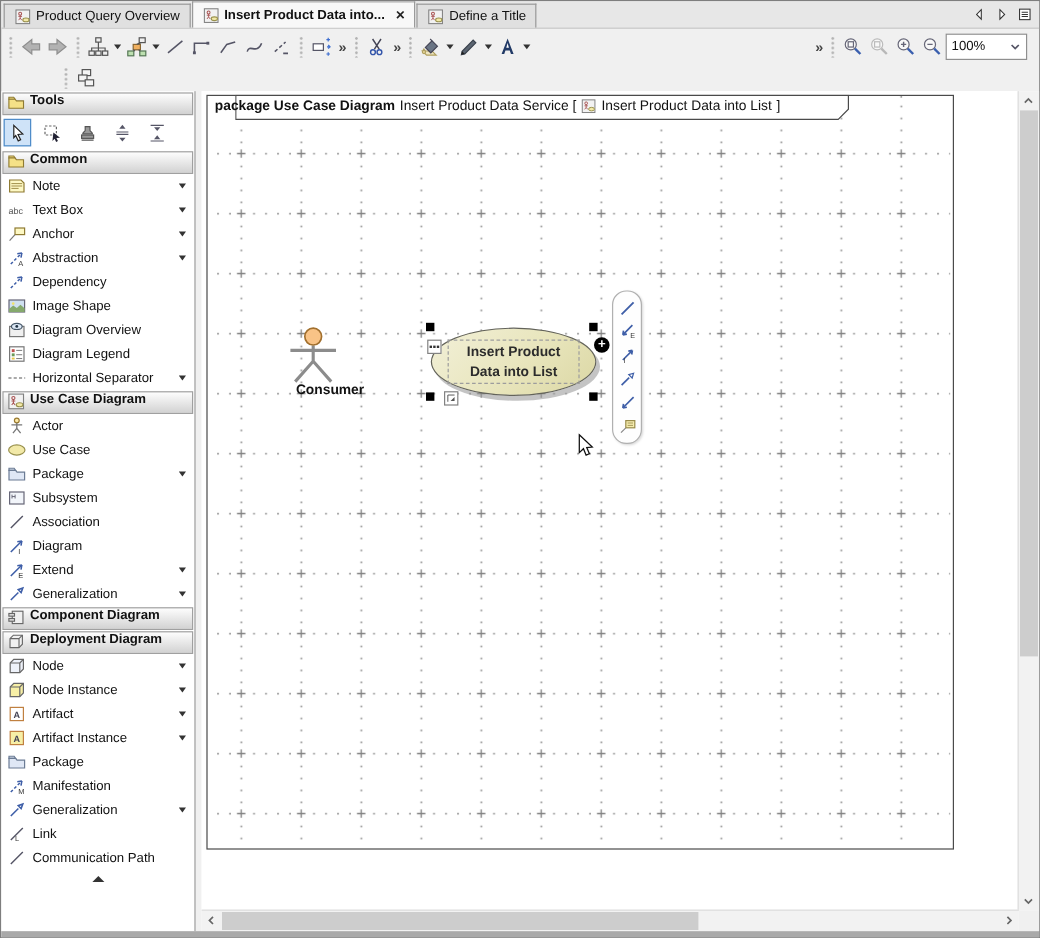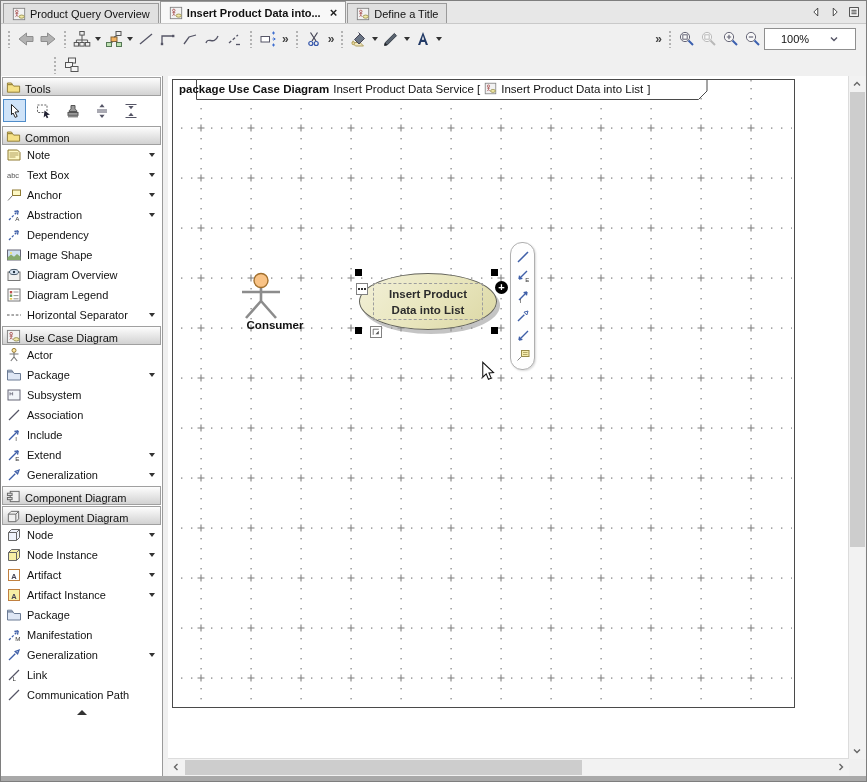--- a/index.html
+++ b/index.html
@@ -27,31 +27,31 @@
             padding-left:48px;}
   .grip{width:4px;height:18px;margin:0 4px;
         background-image:radial-gradient(circle,#b3b3b3 1px,transparent 1.2px);background-size:4px 4px;}
   .tbtn{width:22px;height:22px;display:flex;align-items:center;justify-content:center;}
   .tbtn .i18{width:18px;height:18px;}
   .caret{width:0;height:0;border-left:3.5px solid transparent;border-right:3.5px solid transparent;
          border-top:4px solid #333;margin:0 2px;}
   .chev{color:#444;font-size:12px;font-weight:bold;padding:0 3px;letter-spacing:-1px;}
   .spacer{flex:1;}
   .combo{width:58px;height:20px;background:#fff;border:1px solid #8f8f8f;display:flex;align-items:center;
-         justify-content:space-between;padding:0 16px;margin-right:10px;}
+         justify-content:space-between;padding:0 4px;margin-right:10px;}
   .combo .cchev{width:10px;height:10px;}
 
   
   .body{position:absolute;top:75px;left:0;right:0;bottom:5px;display:flex;}
   .bottom-strip{position:absolute;left:0;right:0;bottom:0;height:5px;background:#a9a9a9;}
 
   
   .sidebar{width:161px;background:#fff;border-right:1px solid #9a9a9a;position:relative;overflow:hidden;flex:0 0 161px;}
-  .sec-h{height:17px;margin:1px 1px 0 1px;display:flex;align-items:flex-end;gap:4px;padding:0 3px;
-         background:linear-gradient(#fdfdfd,#d2d2d2);border:1px solid #a0a0a0;font-weight:normal;}
+  .sec-h{height:17px;margin:1px 1px 0 1px;display:flex;align-items:flex-start;gap:4px;padding:0 3px;
+         background:linear-gradient(#fdfdfd,#d2d2d2);border:1px solid #a0a0a0;font-weight:bold;}
   .sec-h .ic{width:15px;height:15px;flex:0 0 15px;}
   .tools-row{display:flex;gap:6px;padding:3px 3px 3px 2px;align-items:center;}
   .tool{width:21px;height:21px;display:flex;align-items:center;justify-content:center;border:1px solid transparent;}
   .tool.selected{background:#cfe3f8;border-color:#4f8cc9;}
   .tool .ic{width:16px;height:16px;}
   .pal-item{height:20px;display:flex;align-items:center;gap:5px;padding:0 7px 0 5px;}
   .pal-item .ic{width:16px;height:16px;flex:0 0 16px;}
   .pal-item .lbl{white-space:nowrap;}
   .pal-item .dd{margin-left:auto;width:0;height:0;border-left:3.5px solid transparent;
                 border-right:3.5px solid transparent;border-top:4px solid #333;}
@@ -538,20 +538,28 @@
             <svg viewBox="0 0 16 16" width="100%" height="100%">
               <circle cx="8" cy="3.4" r="2" fill="#fce9a8" stroke="#9a7a30"></circle>
               <path d="M8 5.4V10M3.5 7H12.5M8 10l-3.2 4M8 10l3.2 4" fill="none" stroke="#777" stroke-width="1.1"></path>
             </svg>
           </span>
         <span class="lbl">Actor</span>
       </div>
       <div class="pal-item">
         <span class="ic">
             <svg viewBox="0 0 16 16" width="100%" height="100%">
+              <ellipse cx="8" cy="8" rx="6.8" ry="4.2" fill="#f2e9a8" stroke="#99914d"></ellipse>
+            </svg>
+          </span>
+        <span class="lbl">Use Case</span>
+      </div>
+      <div class="pal-item">
+        <span class="ic">
+            <svg viewBox="0 0 16 16" width="100%" height="100%">
               <path d="M1.5 5V3.2h4.3l1.2 1.8z" fill="#dfe7f5" stroke="#6b7b94"></path>
               <path d="M1.5 5h5.5l1.2 1.5h6.3V13H1.5z" fill="#dfe7f5" stroke="#6b7b94"></path>
             </svg>
           </span>
         <span class="lbl">Package</span>
         <span class="dd"></span>
       </div>
       <div class="pal-item">
         <span class="ic">
             <svg viewBox="0 0 16 16" width="100%" height="100%">
@@ -570,21 +578,21 @@
         <span class="lbl">Association</span>
       </div>
       <div class="pal-item">
         <span class="ic">
             <svg viewBox="0 0 16 16" width="100%" height="100%">
               <path d="M3 13L12.2 3.8" class="ar"></path>
               <path d="M12.2 3.8L8.4 4.5M12.2 3.8L11.5 7.6" class="ar"></path>
               <text x="9.2" y="14.4" font-size="6.2" fill="#333">I</text>
             </svg>
           </span>
-        <span class="lbl">Include</span>
+        <span class="lbl">Diagram</span>
       </div>
       <div class="pal-item">
         <span class="ic">
             <svg viewBox="0 0 16 16" width="100%" height="100%">
               <path d="M3 13L12.2 3.8" class="ar"></path>
               <path d="M12.2 3.8L8.4 4.5M12.2 3.8L11.5 7.6" class="ar"></path>
               <text x="9.2" y="14.4" font-size="6.2" fill="#333">E</text>
             </svg>
           </span>
         <span class="lbl">Extend</span>

